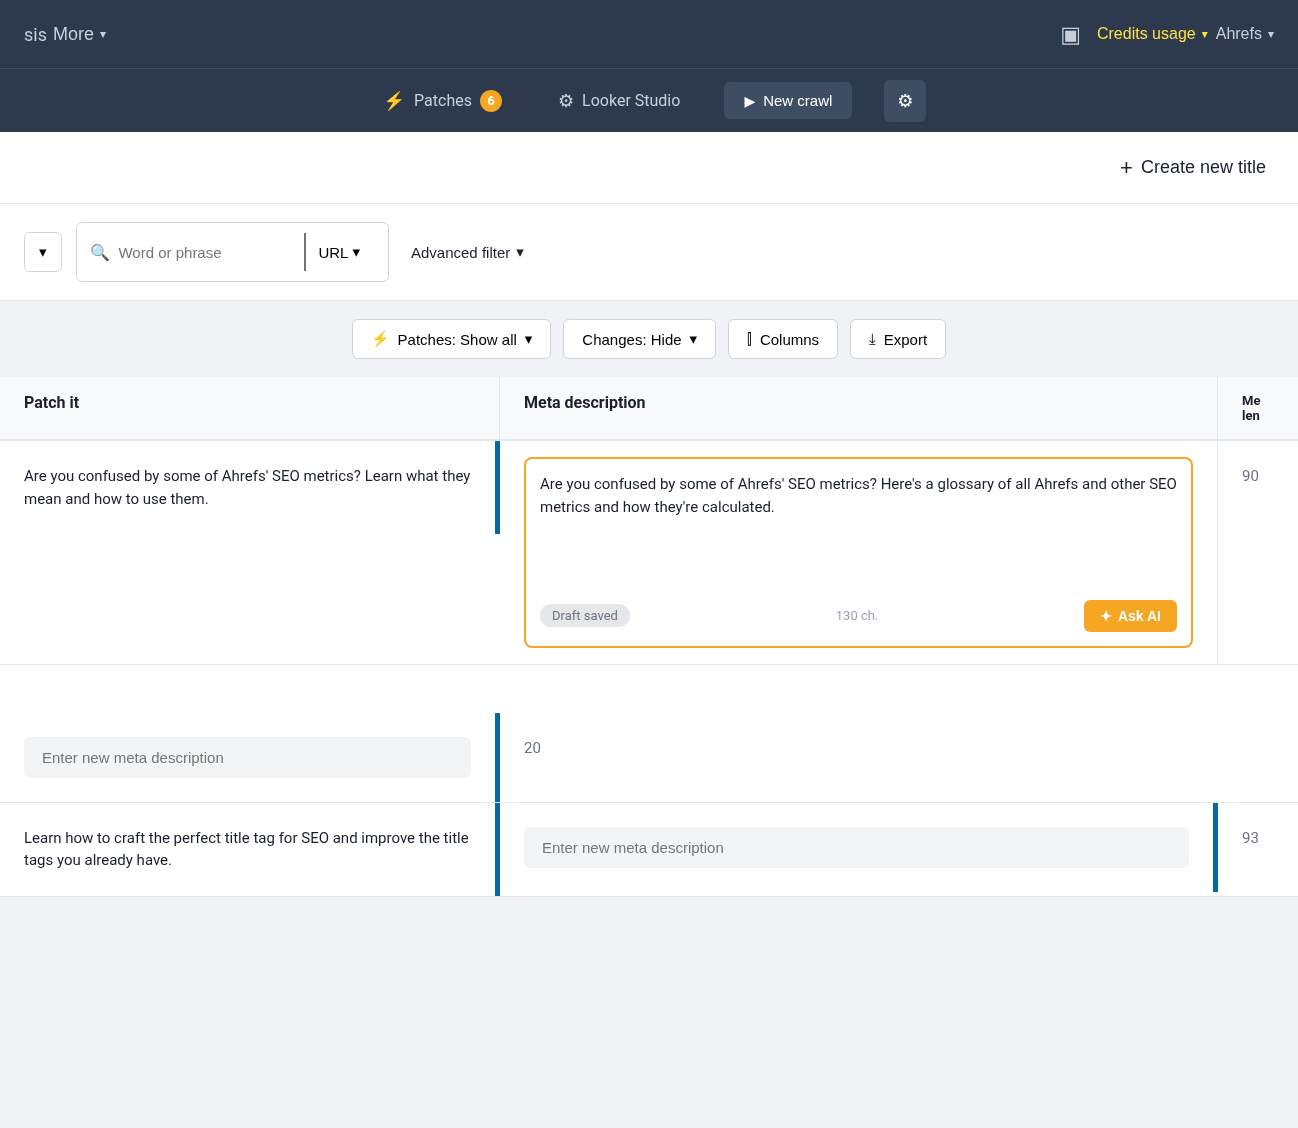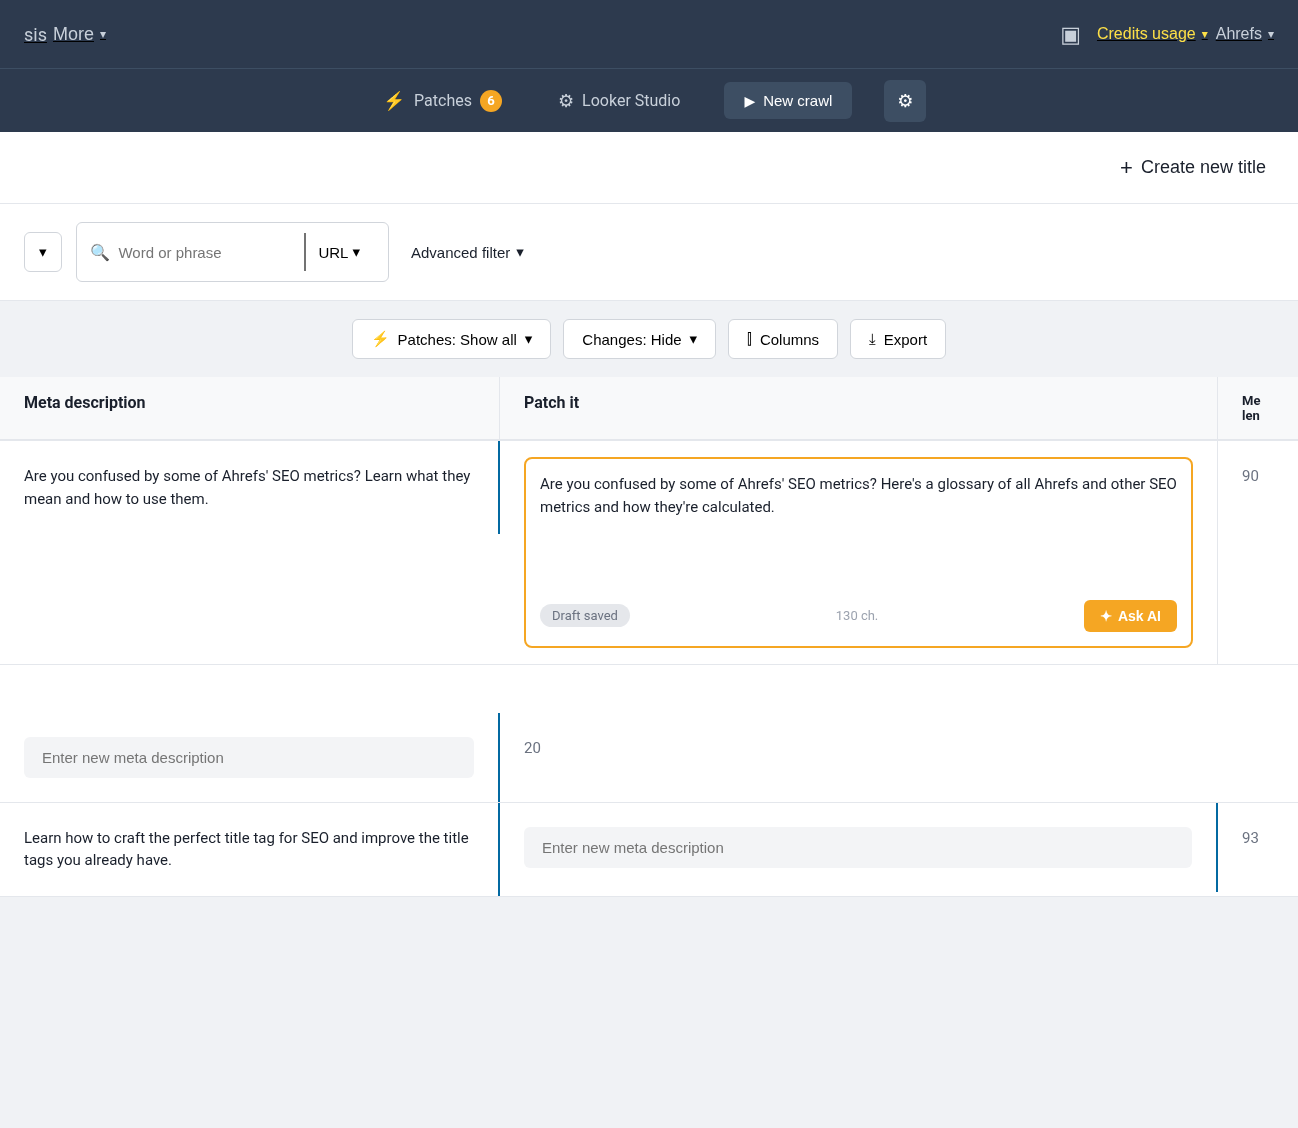--- a/index.html
+++ b/index.html
@@ -5,21 +5,20 @@
     * { box-sizing: border-box; margin: 0; padding: 0; }
     body { font-family: -apple-system, BlinkMacSystemFont, 'Segoe UI', Roboto, sans-serif; background: #f0f2f5; width: 1298px; min-height: 1128px; overflow-x: hidden; }
 
     
     .top-nav {
       background: #2d3a4e;
       height: 68px;
       display: flex;
       padding: 4px 24px;
       justify-content: space-between;
-      text-decoration: underline;
     }
     .top-nav-left {
       display: flex;
       align-items: center;
       gap: 6px;
       color: #c8d0da;
       font-size: 18px;
     }
     .more-btn {
       display: flex;
@@ -258,21 +257,21 @@
     .table-row {
       display: grid;
       grid-template-columns: 500px 1fr 80px;
       border-bottom: 1px solid #e4e7ec;
       align-items: start;
     }
     .table-cell {
       padding: 24px;
       font-size: 15px;
       color: #1a202c;
-      border-right: 2px solid #0369a1;
+      border-right: 5px solid #0369a1;
       line-height: 1.5;
     }
     .table-cell:last-child { border-right: none; color: #6b7280; }
 
     
     .patch-editor-cell {
       padding: 16px 24px;
       border-right: 1px solid #e4e7ec;
       position: relative;
     }
@@ -447,24 +446,24 @@
     <button class="toolbar-btn">
       <span>⤓</span>
       <span>Export</span>
     </button>
   </div>
 
   <div class="table-container">
 
     <div class="table-header">
       <div class="table-header-cell">
+        <span>Patch it</span>
+      </div>
+      <div class="table-header-cell">
         <span>Meta description</span>
-      </div>
-      <div class="table-header-cell">
-        <span>Patch it</span>
       </div>
       <div class="table-header-cell" style="font-size:13px;">
         <span>Me len</span>
       </div>
     </div>
 
     <div class="table-row" style="position:relative;">
       <div class="table-cell">
         <span>Are you confused by some of Ahrefs' SEO metrics? Learn what they mean and how to use them.</span>
       </div>

